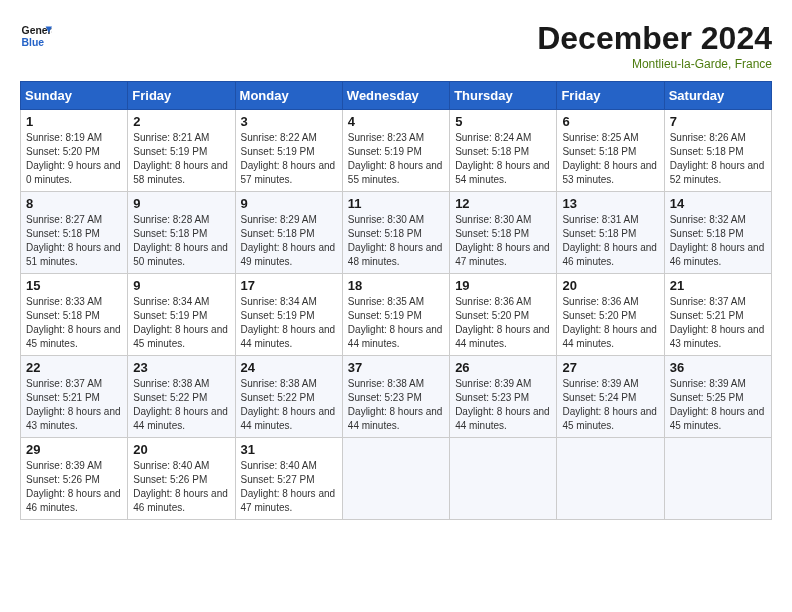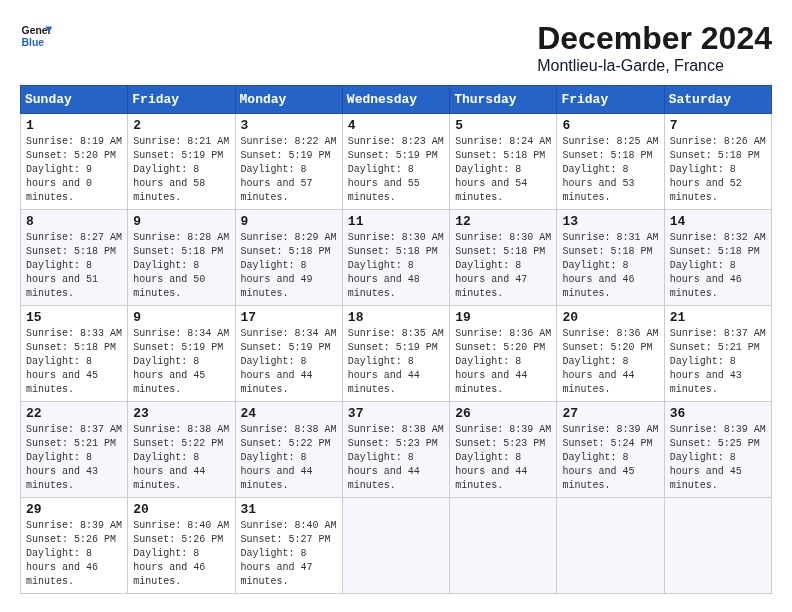--- a/index.html
+++ b/index.html
@@ -19,36 +19,35 @@
     .logo {
       display: flex;
       align-items: center;
       gap: 4px;
     }
     .logo-icon {
       width: 32px;
       height: 32px;
     }
     .title-section {
-      text-align: left;
+      text-align: right;
     }
     .month-title {
       font-size: 32px;
       font-weight: bold;
       color: #1a1a1a;
     }
     .location-title {
-      font-size: 16px;
-      color: #0f172a;
+      font-size: 12px;
+      color: #4d7c0f;
     }
     table {
       width: 100%;
       border-collapse: collapse;
       font-size: 11px;
-      font-family: Liberation Mono, monospace;
     }
     thead tr th {
       background-color: #2563c7;
       color: white;
       padding: 6px 4px;
       text-align: left;
       font-size: 13px;
       font-weight: bold;
       border: 1px solid #1e50a8;
     }

